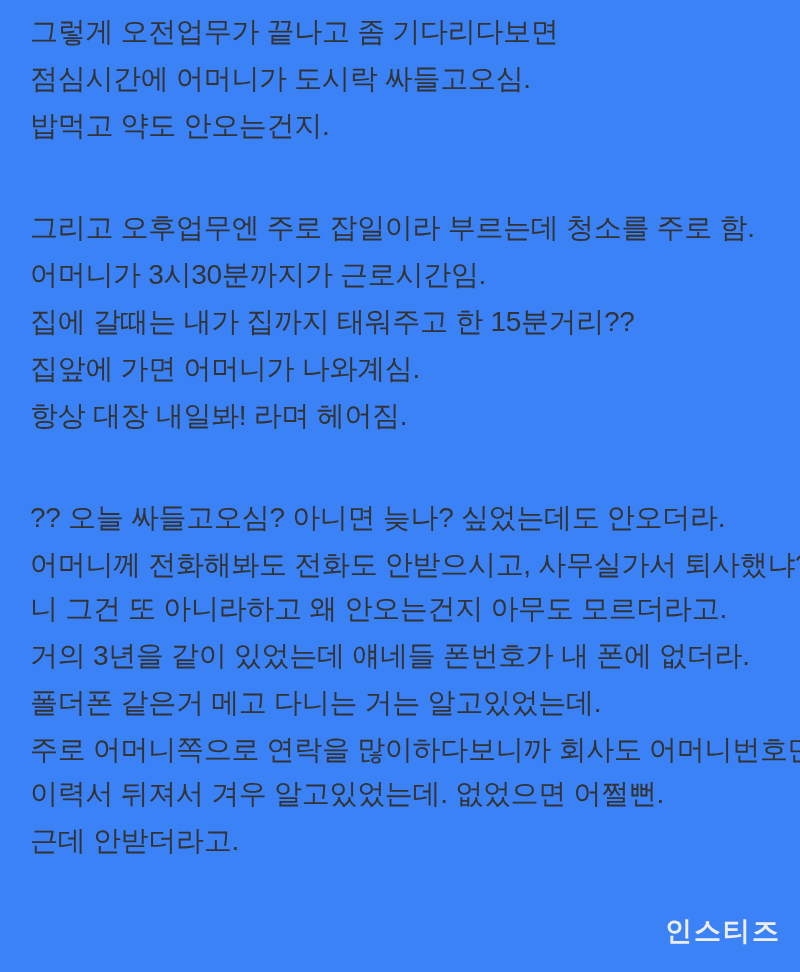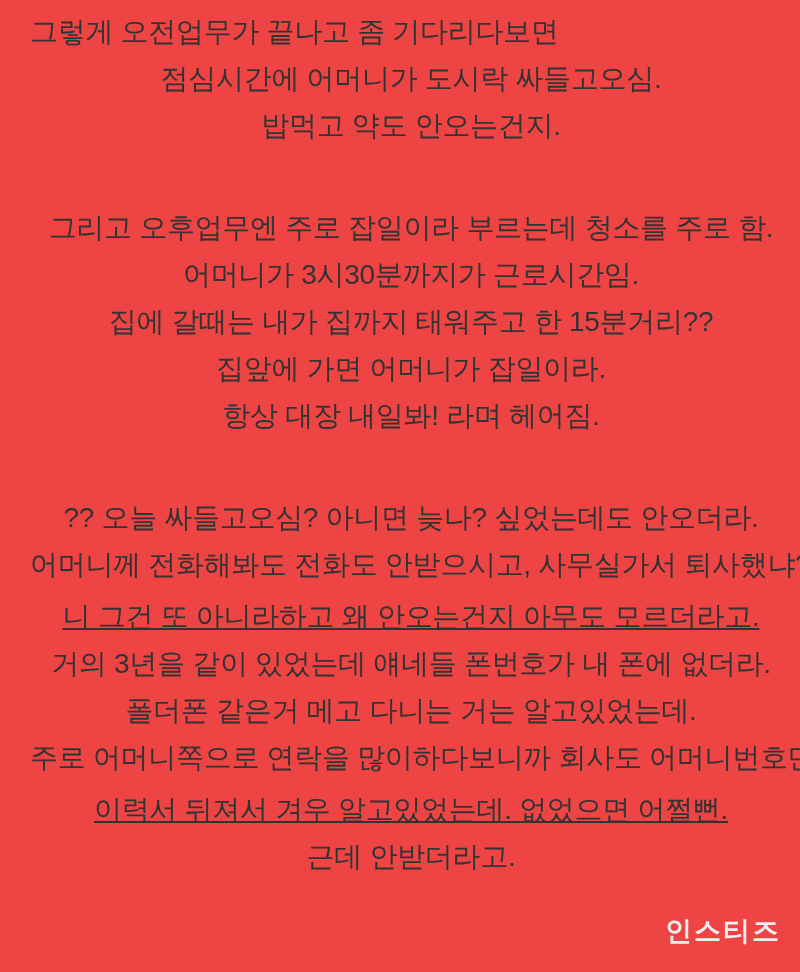--- a/index.html
+++ b/index.html
@@ -12,39 +12,39 @@
     background: #ffffff;
     font-family: "Liberation Sans", sans-serif;
     overflow: hidden;
     position: relative;
   }
   .page-frame {
     position: relative;
     width: 800px;
     height: 972px;
     overflow: hidden;
-    background: #ef4444;
+    background: #3b82f6;
   }
   .post-body {
     padding: 12px 8px 0 30px;
     color: #333333;
   }
   .line {
     display: block;
     height: 40px;
     line-height: 40px;
     font-size: 28px;
     font-weight: 400;
     letter-spacing: -0.3px;
     white-space: nowrap;
     color: #333333;
   }
-  .line + .line { margin-top: 7px; text-align: center; }
+  .line + .line { margin-top: 7px; }
   .line.blank { height: 48px; }
-  .line.cont { margin-top: 12px; text-decoration: underline; }
+  .line.cont { margin-top: 4px; }
   .watermark {
     position: absolute;
     left: 665px;
     top: 913px;
     font-size: 27px;
     line-height: 36px;
     font-weight: 700;
     letter-spacing: 2px;
     color: #ededed;
     white-space: nowrap;
@@ -56,21 +56,21 @@
 
 <div class="page-frame">
   <div class="post-body">
     <div class="line">그렇게 오전업무가 끝나고 좀 기다리다보면</div>
     <div class="line">점심시간에 어머니가 도시락 싸들고오심.</div>
     <div class="line">밥먹고 약도 안오는건지.</div>
     <div class="line blank"></div>
     <div class="line">그리고 오후업무엔 주로 잡일이라 부르는데 청소를 주로 함.</div>
     <div class="line">어머니가 3시30분까지가 근로시간임.</div>
     <div class="line">집에 갈때는 내가 집까지 태워주고 한 15분거리??</div>
-    <div class="line">집앞에 가면 어머니가 잡일이라.</div>
+    <div class="line">집앞에 가면 어머니가 나와계심.</div>
     <div class="line">항상 대장 내일봐! 라며 헤어짐.</div>
     <div class="line blank"></div>
     <div class="line">?? 오늘 싸들고오심? 아니면 늦나? 싶었는데도 안오더라.</div>
     <div class="line">어머니께 전화해봐도 전화도 안받으시고, 사무실가서 퇴사했냐? 물어보</div>
     <div class="line cont">니 그건 또 아니라하고 왜 안오는건지 아무도 모르더라고.</div>
     <div class="line">거의 3년을 같이 있었는데 얘네들 폰번호가 내 폰에 없더라.</div>
     <div class="line">폴더폰 같은거 메고 다니는 거는 알고있었는데.</div>
     <div class="line">주로 어머니쪽으로 연락을 많이하다보니까 회사도 어머니번호만 있고,</div>
     <div class="line cont">이력서 뒤져서 겨우 알고있었는데. 없었으면 어쩔뻔.</div>
     <div class="line">근데 안받더라고.</div>

